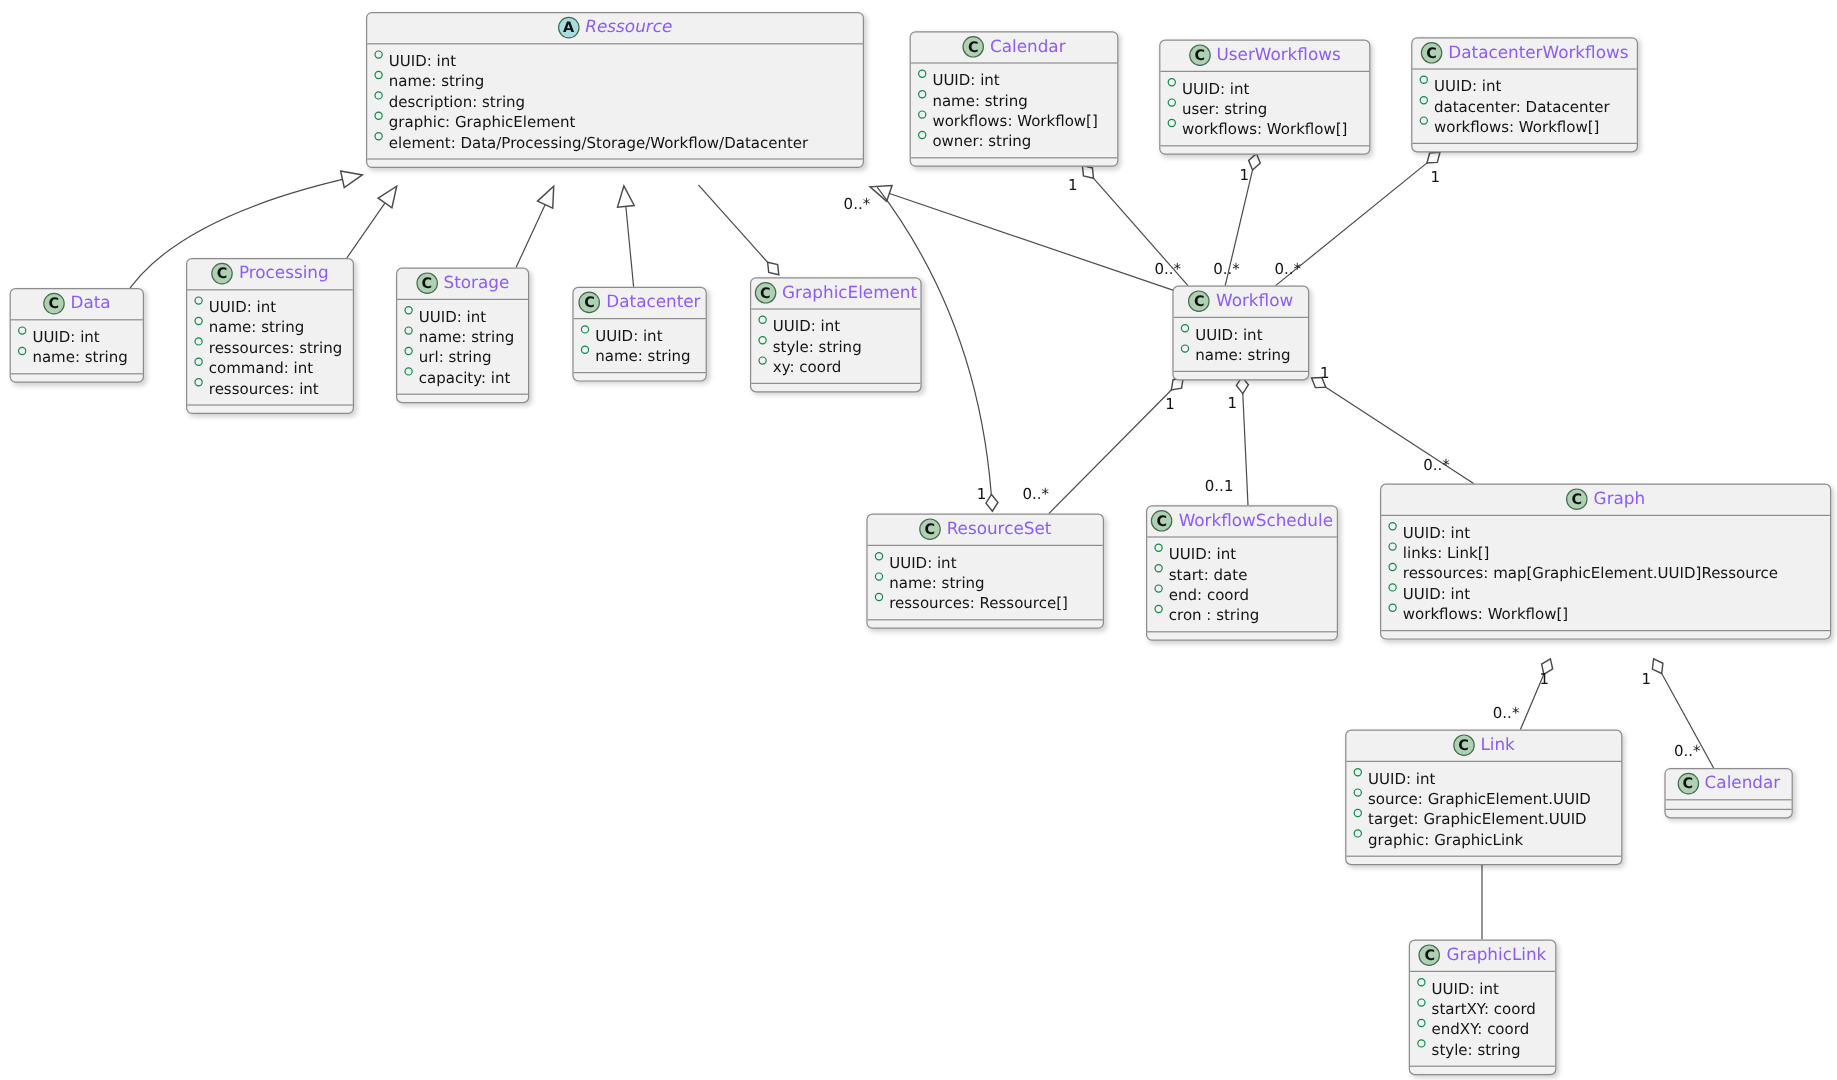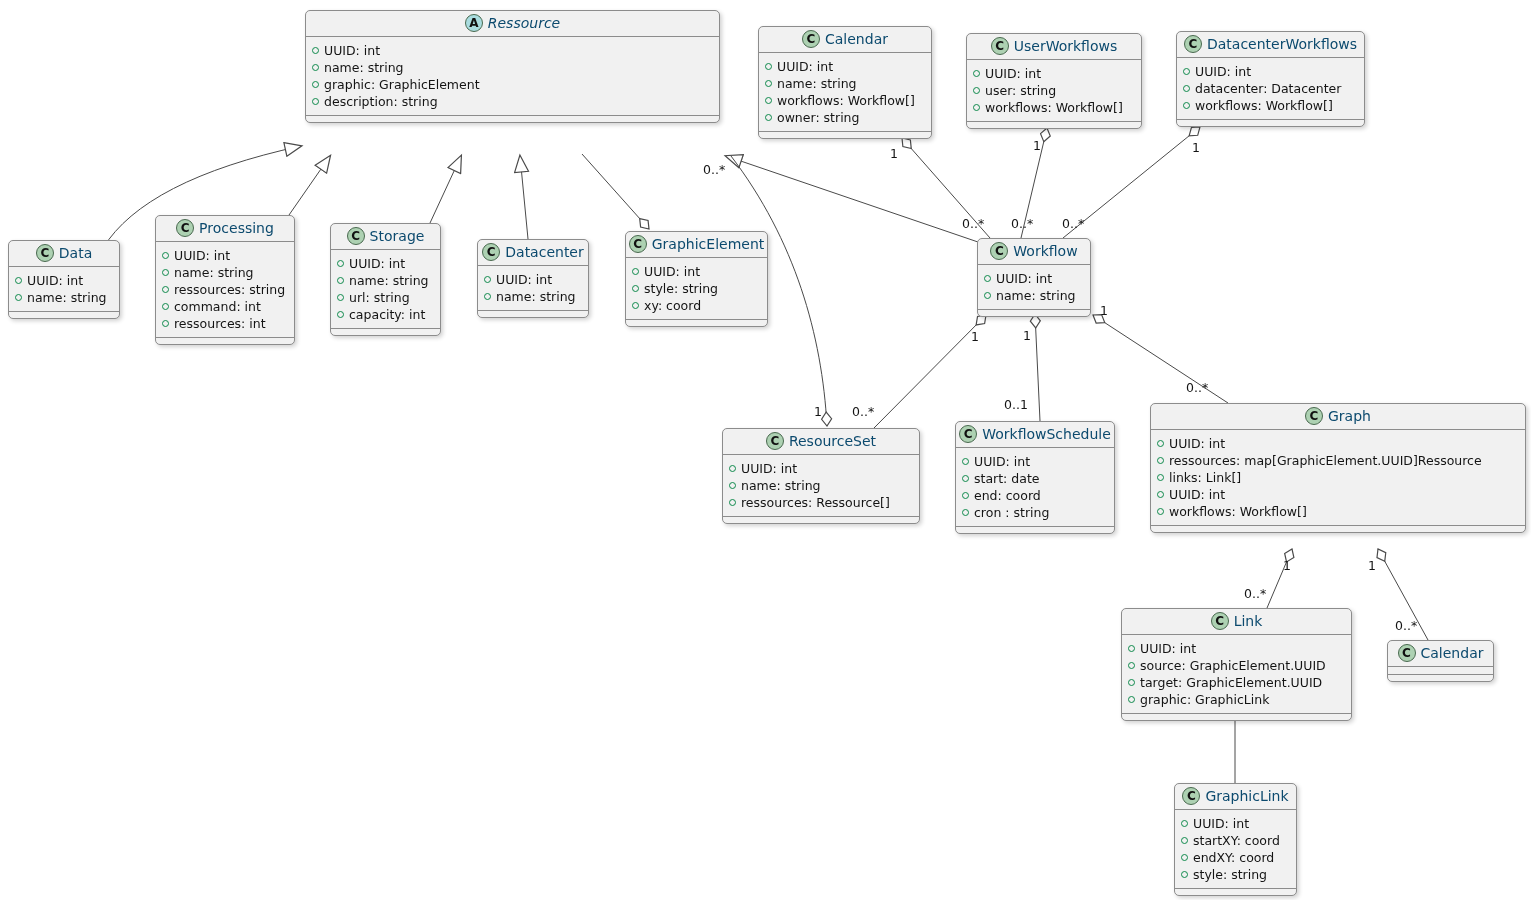--- a/index.html
+++ b/index.html
@@ -22,25 +22,25 @@
     border-bottom:1px solid var(--box-border,#8c8c8c);
   }
   .uml-icon {
     width:18px; height:18px; border-radius:50%; flex:none;
     background:var(--class-icon,#add1b2);
     border:1px solid #49694f;
     display:flex; align-items:center; justify-content:center;
     font-size:12px; font-weight:bold; color:#111;
   }
   .uml-class.abstract .uml-icon { background:var(--abstract-icon,#a9dcdf); }
-  .uml-title { font-size:14px; color:#0c4a6e; white-space:nowrap; }
+  .uml-title { font-size:14px; color:#8b5cf6; white-space:nowrap; }
   .uml-class.abstract .uml-title { font-style:italic; }
   .uml-attrs { padding:5px 6px 5px 6px; }
   .uml-attrs.empty { padding:0; height:7px; }
-  .uml-attr { display:flex; align-items:center; gap:5px; font-size:12.5px; line-height:17px; white-space:nowrap; color:#141414; }
+  .uml-attr { display:flex; gap:5px; font-size:12.5px; line-height:17px; white-space:nowrap; color:#141414; }
   .uml-dot { width:7px; height:7px; border-radius:50%; border:1.5px solid var(--field-dot,#0f8a4c); background:transparent; flex:none; }
   .uml-footer { border-top:1px solid var(--box-border,#8c8c8c); height:7px; }
 </style>
 </head>
 <body>
 
 <div id="canvas">
   <svg id="edge-layer" width="1531" height="900" viewBox="0 0 1531 900">
     <defs>
       <marker id="marker-triangle" markerUnits="userSpaceOnUse" markerWidth="20" markerHeight="16" refX="17" refY="8" orient="auto">
@@ -94,25 +94,29 @@
         <div class="uml-attr">
           <span class="uml-dot"></span>
           <span>UUID: int</span>
         </div>
         <div class="uml-attr">
           <span class="uml-dot"></span>
           <span>name: string</span>
         </div>
         <div class="uml-attr">
           <span class="uml-dot"></span>
+          <span>description: string</span>
+        </div>
+        <div class="uml-attr">
+          <span class="uml-dot"></span>
           <span>graphic: GraphicElement</span>
         </div>
         <div class="uml-attr">
           <span class="uml-dot"></span>
-          <span>description: string</span>
+          <span>element: Data/Processing/Storage/Workflow/Datacenter</span>
         </div>
       </div>
       <div class="uml-footer"></div>
     </div>
     <div class="uml-class" style="left: 758px; top: 26px; width: 174px;">
       <div class="uml-header">
         <span class="uml-icon">C</span>
         <span class="uml-title">Calendar</span>
       </div>
       <div class="uml-attrs">
@@ -354,25 +358,25 @@
         <span class="uml-icon">C</span>
         <span class="uml-title">Graph</span>
       </div>
       <div class="uml-attrs">
         <div class="uml-attr">
           <span class="uml-dot"></span>
           <span>UUID: int</span>
         </div>
         <div class="uml-attr">
           <span class="uml-dot"></span>
+          <span>links: Link[]</span>
+        </div>
+        <div class="uml-attr">
+          <span class="uml-dot"></span>
           <span>ressources: map[GraphicElement.UUID]Ressource</span>
-        </div>
-        <div class="uml-attr">
-          <span class="uml-dot"></span>
-          <span>links: Link[]</span>
         </div>
         <div class="uml-attr">
           <span class="uml-dot"></span>
           <span>UUID: int</span>
         </div>
         <div class="uml-attr">
           <span class="uml-dot"></span>
           <span>workflows: Workflow[]</span>
         </div>
       </div>

